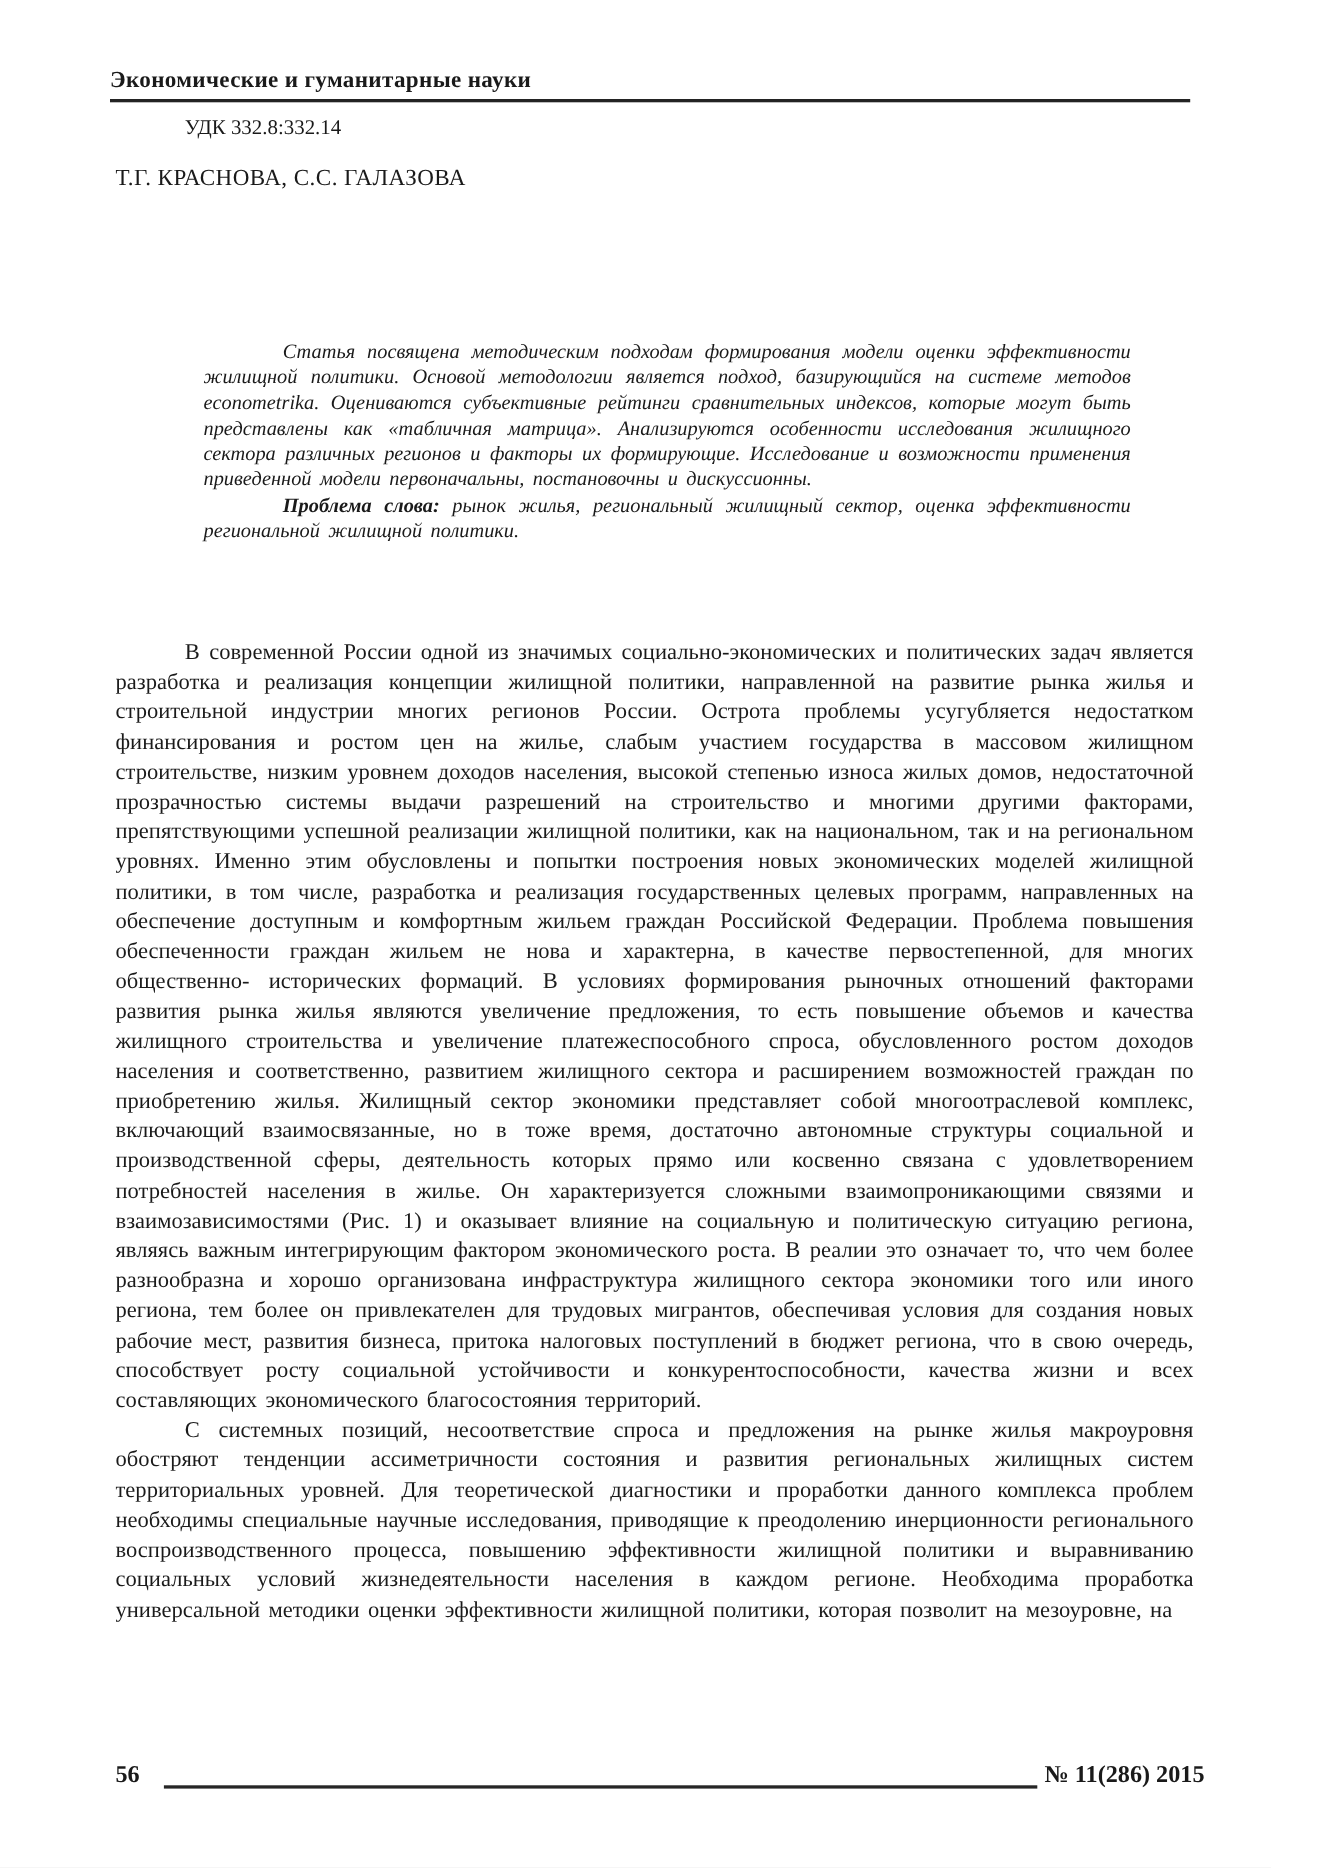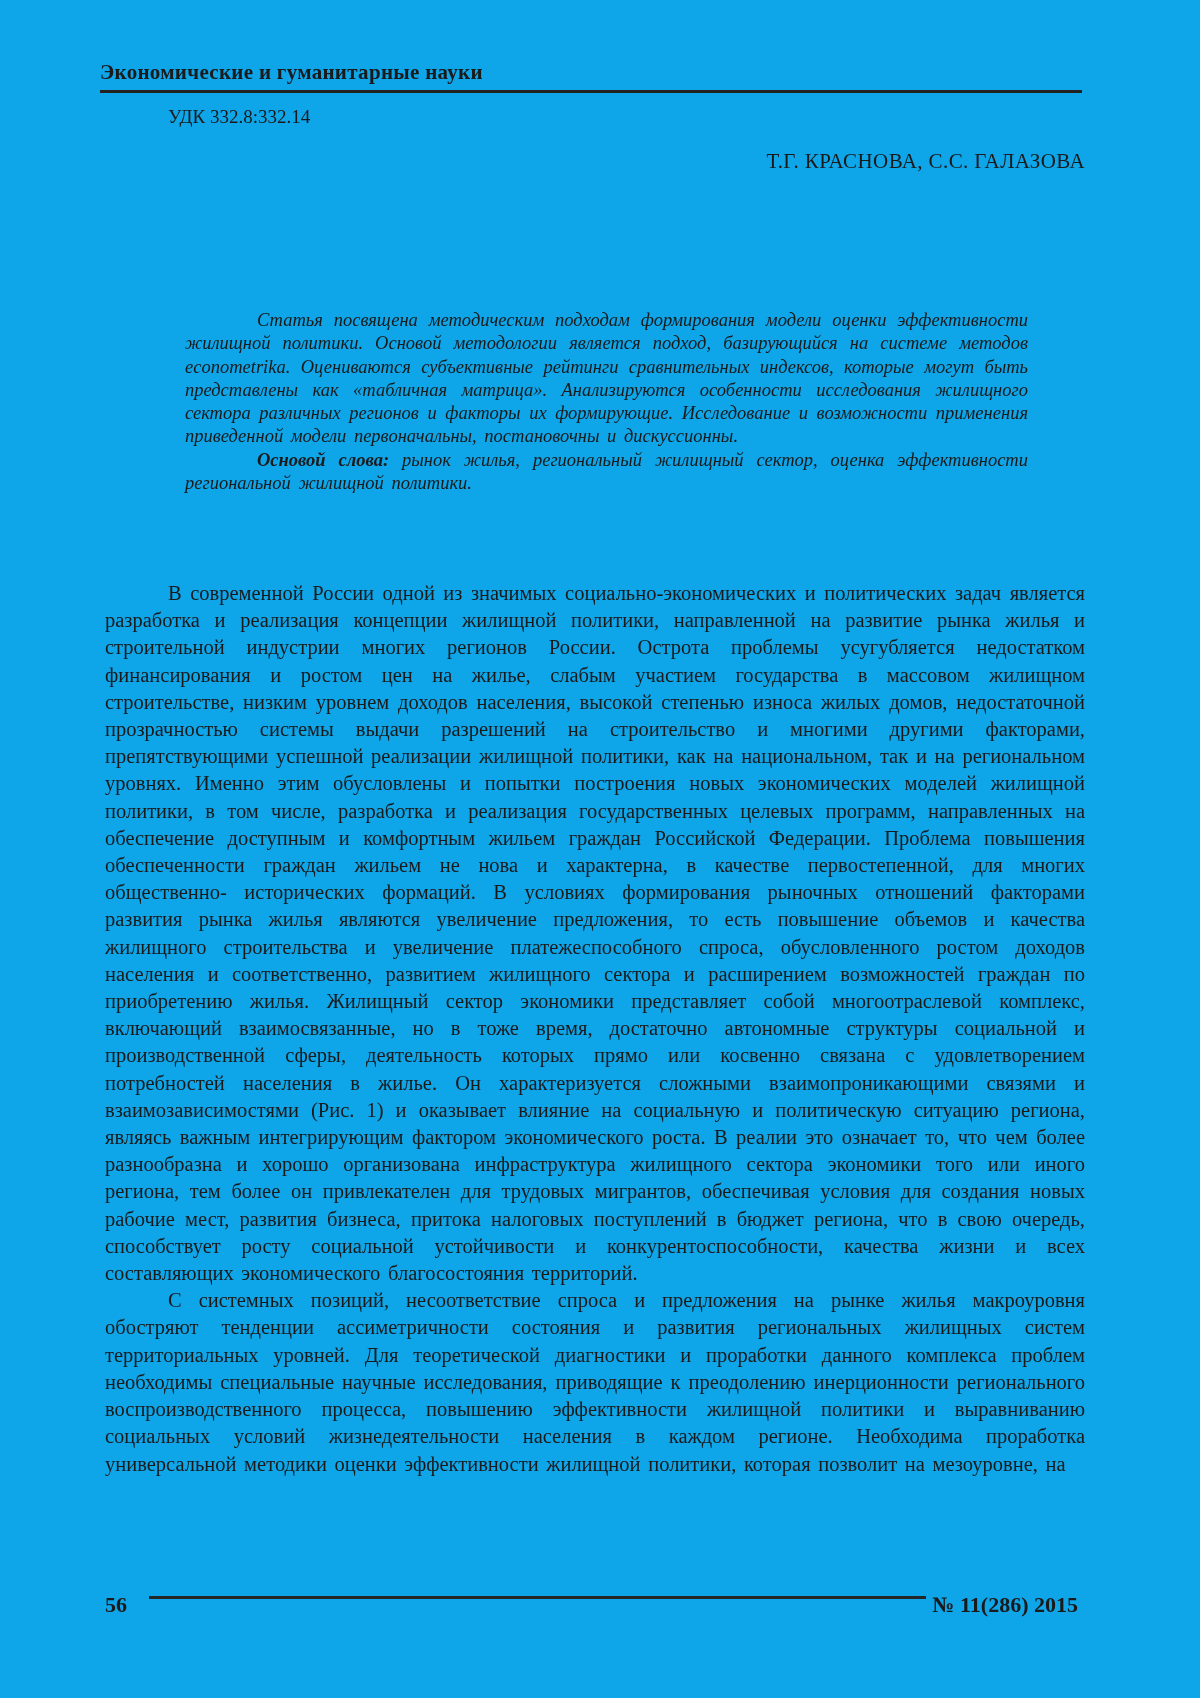--- a/index.html
+++ b/index.html
@@ -1,21 +1,21 @@
 <!DOCTYPE html>
 <html lang="ru"><head>
 <meta charset="utf-8">
 <style>
   html,body{margin:0;padding:0;background:#e8e8e8;}
   .page{
     position:relative;
     width:1200px;
     height:1698px;
     margin:0 auto;
-    background:#0ea5e9;
+    background:#ffffff;
     font-family:"Liberation Serif","DejaVu Serif",serif;
     color:#1a1a1a;
     overflow:hidden;
   }
   
   .running-head{
     position:absolute;
     left:100px; right:118px; top:60px;
     font-size:21px;
     font-weight:bold;
@@ -25,22 +25,22 @@
   }
   
   .udc{
     position:absolute;
     left:168px; top:106px;
     font-size:19px;
   }
   
   .authors{
     position:absolute;
-    left:105px; right:115px; top:149px;
-    text-align:right;
+    left:105px; right:98px; top:149px;
+    text-align:left;
     font-size:21px;
     letter-spacing:0.4px;
   }
   
   .article-title{
     position:absolute;
     left:105px; right:115px; top:200px;
     text-align:center;
     font-size:28px;
     font-weight:bold;
@@ -66,24 +66,24 @@
     line-height:27.2px;
     text-align:justify;
     height:1040px;
     overflow:hidden;
     margin-top:34px;
   }
   .body-block p{margin:0; text-indent:63px; word-spacing:2.5px;}
   
   .page-footer{
     position:absolute;
-    left:105px; right:122px; top:1592px;
+    left:105px; right:105px; top:1592px;
     height:34px;
     display:flex;
-    align-items:flex-start;
+    align-items:flex-end;
     font-size:22px;
     font-weight:bold;
   }
   .footer-rule{
     flex:1;
     height:3px;
     background:#262626;
     margin:4px 6px 0 22px;
   }
   .issue-number{
@@ -99,21 +99,21 @@
     <span>Экономические и гуманитарные науки</span>
   </div>
 
   <div class="udc">УДК 332.8:332.14</div>
 
   <div class="authors">Т.Г. КРАСНОВА, С.С. ГАЛАЗОВА</div>
 
 
   <div class="abstract-block">
     <p>Статья посвящена методическим подходам формирования модели оценки эффективности жилищной политики. Основой методологии является подход, базирующийся на системе методов econometrika. Оцениваются субъективные рейтинги сравнительных индексов, которые могут быть представлены как «табличная матрица». Анализируются особенности исследования жилищного сектора различных регионов и факторы их формирующие. Исследование и возможности применения приведенной модели первоначальны, постановочны и дискуссионны.</p>
-    <p><span class="keywords-label">Основой слова:</span><span> рынок жилья, региональный жилищный сектор, оценка эффективности региональной жилищной политики.</span></p>
+    <p><span class="keywords-label">Проблема слова:</span><span> рынок жилья, региональный жилищный сектор, оценка эффективности региональной жилищной политики.</span></p>
   </div>
 
   <div class="body-block">
     <p>В современной России одной из значимых социально-экономических и политических задач является разработка и реализация концепции жилищной политики, направленной на развитие рынка жилья и строительной индустрии многих регионов России. Острота проблемы усугубляется недостатком финансирования и ростом цен на жилье, слабым участием государства в массовом жилищном строительстве, низким уровнем доходов населения, высокой степенью износа жилых домов, недостаточной прозрачностью системы выдачи разрешений на строительство и многими другими факторами, препятствующими успешной реализации жилищной политики, как на национальном, так и на региональном уровнях. Именно этим обусловлены и попытки построения новых экономических моделей жилищной политики, в том числе, разработка и реализация государственных целевых программ, направленных на обеспечение доступным и комфортным жильем граждан Российской Федерации. Проблема повышения обеспеченности граждан жильем не нова и характерна, в качестве первостепенной, для многих общественно- исторических формаций. В условиях формирования рыночных отношений факторами развития рынка жилья являются увеличение предложения, то есть повышение объемов и качества жилищного строительства и увеличение платежеспособного спроса, обусловленного ростом доходов населения и соответственно, развитием жилищного сектора и расширением возможностей граждан по приобретению жилья. Жилищный сектор экономики представляет собой многоотраслевой комплекс, включающий взаимосвязанные, но в тоже время, достаточно автономные структуры социальной и производственной сферы, деятельность которых прямо или косвенно связана с удовлетворением потребностей населения в жилье. Он характеризуется сложными взаимопроникающими связями и взаимозависимостями (Рис. 1) и оказывает влияние на социальную и политическую ситуацию региона, являясь важным интегрирующим фактором экономического роста. В реалии это означает то, что чем более разнообразна и хорошо организована инфраструктура жилищного сектора экономики того или иного региона, тем более он привлекателен для трудовых мигрантов, обеспечивая условия для создания новых рабочие мест, развития бизнеса, притока налоговых поступлений в бюджет региона, что в свою очередь, способствует росту социальной устойчивости и конкурентоспособности, качества жизни и всех составляющих экономического благосостояния территорий.</p>
     <p>С системных позиций, несоответствие спроса и предложения на рынке жилья макроуровня обостряют тенденции ассиметричности состояния и развития региональных жилищных систем территориальных уровней. Для теоретической диагностики и проработки данного комплекса проблем необходимы специальные научные исследования, приводящие к преодолению инерционности регионального воспроизводственного процесса, повышению эффективности жилищной политики и выравниванию социальных условий жизнедеятельности населения в каждом регионе. Необходима проработка универсальной методики оценки эффективности жилищной политики, которая позволит на мезоуровне, на</p>
   </div>
 
   <div class="page-footer">
     <span>56</span>
     <span class="footer-rule"></span>

